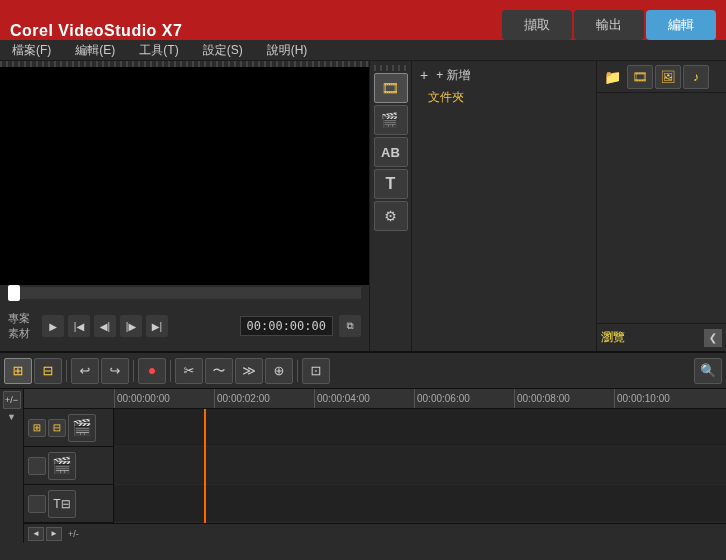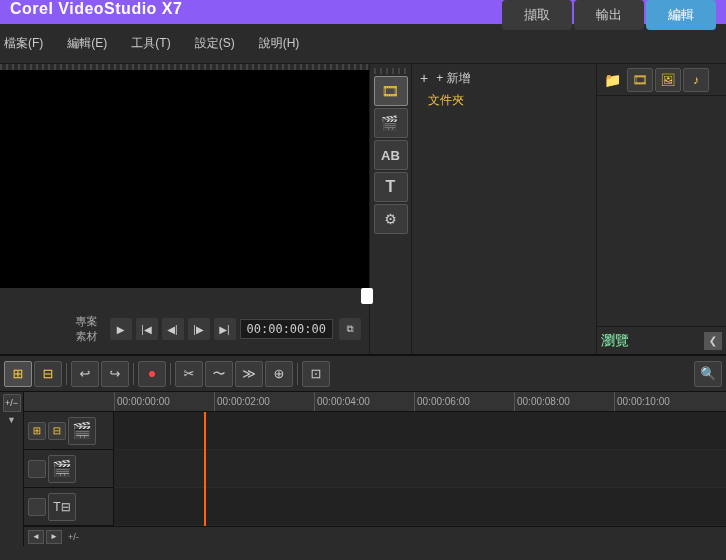--- a/index.html
+++ b/index.html
@@ -8,24 +8,24 @@
       height: 560px;
       background: #2b2b2b;
       font-family: 'Microsoft YaHei', Arial, sans-serif;
       font-size: 12px;
       color: #ccc;
       overflow: hidden;
     }
 
     
     #title-bar {
-      background: #8b5cf6;
-      height: 24px;
-      display: flex;
-      align-items: flex-start;
+      background: #b91c1c;
+      height: 40px;
+      display: flex;
+      align-items: flex-end;
       justify-content: space-between;
       padding: 0 10px;
     }
     #app-title {
       color: #ffffff;
       font-size: 16px;
       font-weight: bold;
       letter-spacing: 0.5px;
     }
     #tab-bar {
@@ -42,24 +42,24 @@
       border-radius: 4px;
     }
     .tab-btn.active {
       background: #4a9fd4;
       color: #fff;
     }
 
     
     #menu-bar {
       background: #2b2b2b;
-      height: 40px;
-      display: flex;
-      align-items: center;
-      padding: 0 0;
+      height: 21px;
+      display: flex;
+      align-items: center;
+      padding: 0 8px;
       border-bottom: 1px solid #1a1a1a;
       gap: 16px;
     }
     .menu-item {
       color: #ccc;
       font-size: 12px;
       cursor: pointer;
       padding: 2px 4px;
     }
 
@@ -69,21 +69,20 @@
       height: 290px;
       background: #2b2b2b;
     }
 
     
     #preview-panel {
       width: 370px;
       display: flex;
       flex-direction: column;
       border-right: 1px solid #1a1a1a;
-      align-items: flex-end;
     }
     #video-preview {
       width: 100%;
       height: 220px;
       background: #000;
     }
     #progress-bar-container {
       height: 12px;
       background: #3a3a3a;
       position: relative;
@@ -280,22 +279,22 @@
     }
     #media-bottom {
       height: 28px;
       display: flex;
       align-items: center;
       padding: 0 4px;
       border-top: 1px solid #1a1a1a;
       justify-content: space-between;
     }
     #browse-label {
-      color: #86efac;
-      font-size: 14px;
+      color: #fde047;
+      font-size: 12px;
       cursor: pointer;
     }
     #collapse-btn {
       width: 18px;
       height: 18px;
       background: #555;
       border: none;
       color: #ccc;
       cursor: pointer;
       display: flex;

